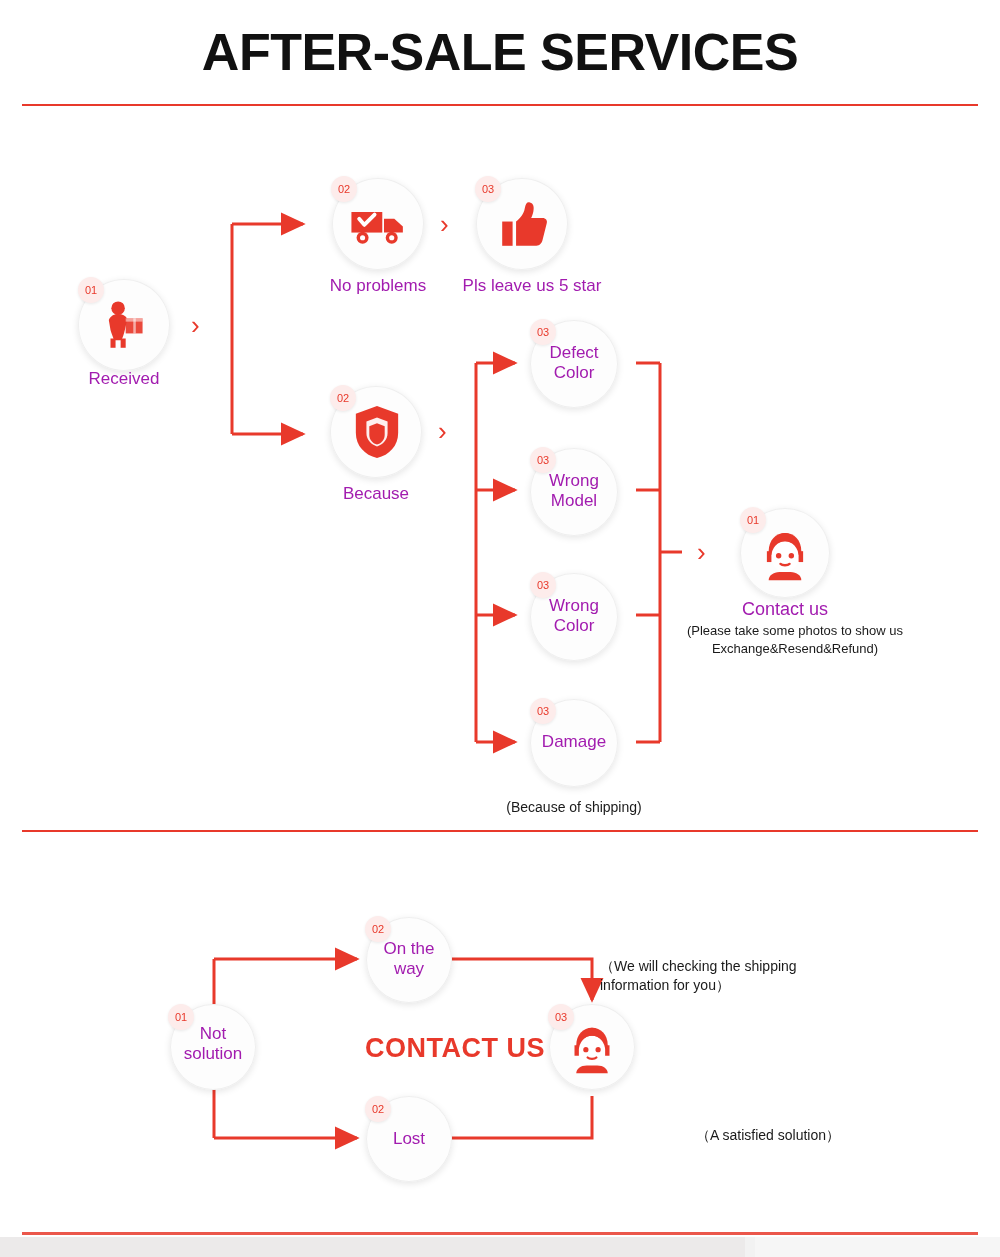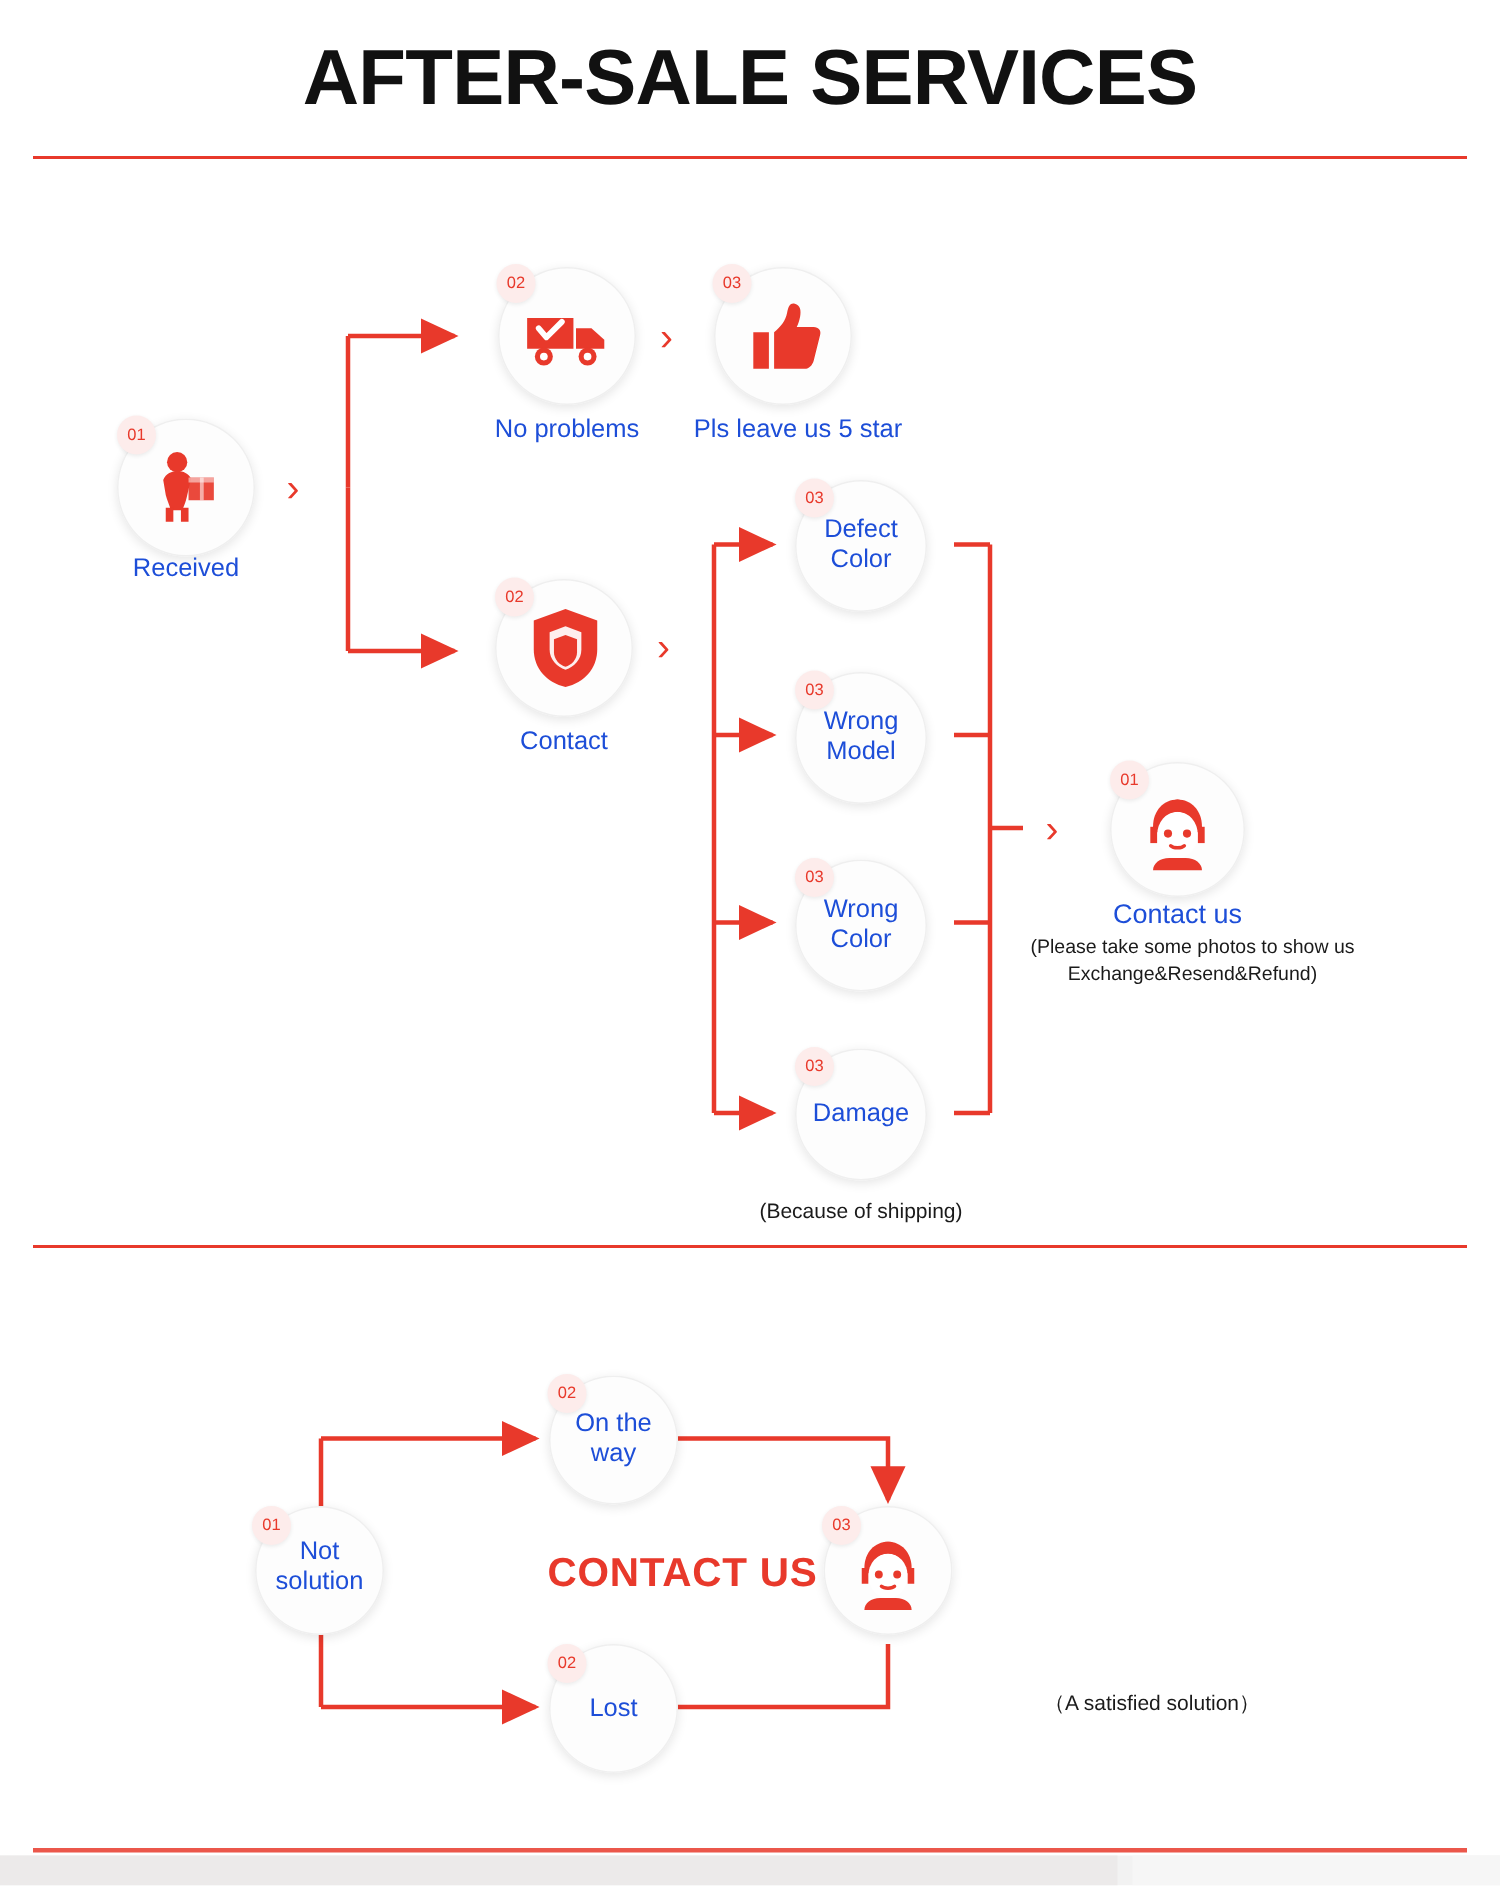--- a/index.html
+++ b/index.html
@@ -54,21 +54,21 @@
     background:#fdeceb;
     color:#e8392b;
     font-size:11px;
     display:flex;align-items:center;justify-content:center;
     box-shadow:0 1px 3px rgba(0,0,0,.08);
   }
   .nlabel{
     position:absolute;
     text-align:center;
     font-size:17px;
-    color:#1d4ed8;
+    color:#a21caf;
     line-height:1.15;
     white-space:pre-line;
   }
   .ctext{
     position:absolute;
     text-align:center;
     font-size:13px;
     color:#1a1a1a;
     line-height:1.35;
     white-space:pre-line;
@@ -192,21 +192,21 @@
   <div class="node">
     <div class="circle" style="left:330px;top:386px;width:92px;height:92px;"></div>
     <div class="badge" style="left:330px;top:385px;">02</div>
     <div class="icon-wrap" style="left:348px;top:402px;width:58px;height:60px;">
       <svg width="50" height="56" viewBox="0 0 52 58">
         <path d="M26 2l22 8v20c0 13-9 23-22 26C13 53 4 43 4 30V10z" fill="#e8392b"></path>
         <path d="M26 14l11 4v12c0 7-5 12-11 14-6-2-11-7-11-14V18z" fill="#fff" opacity=".92"></path>
         <path d="M26 20l8 3v9c0 5-4 9-8 10-4-1-8-5-8-10v-9z" fill="#e8392b"></path>
       </svg>
     </div>
-    <div class="nlabel" style="left:294px;top:484px;width:164px;">Contact</div>
+    <div class="nlabel" style="left:294px;top:484px;width:164px;">Because</div>
   </div>
   <div class="chev" style="left:438px;top:418px;">›</div>
 
   <div class="node">
     <div class="circle" style="left:530px;top:320px;width:88px;height:88px;"></div>
     <div class="badge" style="left:530px;top:319px;">03</div>
     <div class="nlabel" style="left:506px;top:343px;width:136px;">Defect
 Color</div>
   </div>
 
@@ -287,15 +287,17 @@
         <circle cx="25" cy="35" r="3" fill="#e8392b"></circle>
         <circle cx="39" cy="35" r="3" fill="#e8392b"></circle>
         <path d="M27 44c2 2 8 2 10 0" stroke="#e8392b" stroke-width="2.6" fill="none" stroke-linecap="round"></path>
         <path d="M12 30h5v12h-5z" fill="#e8392b"></path>
         <path d="M47 30h5v12h-5z" fill="#e8392b"></path>
         <path d="M26 53h12c7 0 12 4 12 9H14c0-5 5-9 12-9z" fill="#e8392b"></path>
       </svg>
     </div>
   </div>
 
+  <div class="ctext" style="left:600px;top:957px;width:240px;text-align:left;font-size:14px;">（We will checking the shipping
+information for you）</div>
   <div class="ctext" style="left:600px;top:1126px;width:240px;text-align:right;font-size:14px;">（A satisfied solution）</div>
 
 </div>
 
 </body></html>

